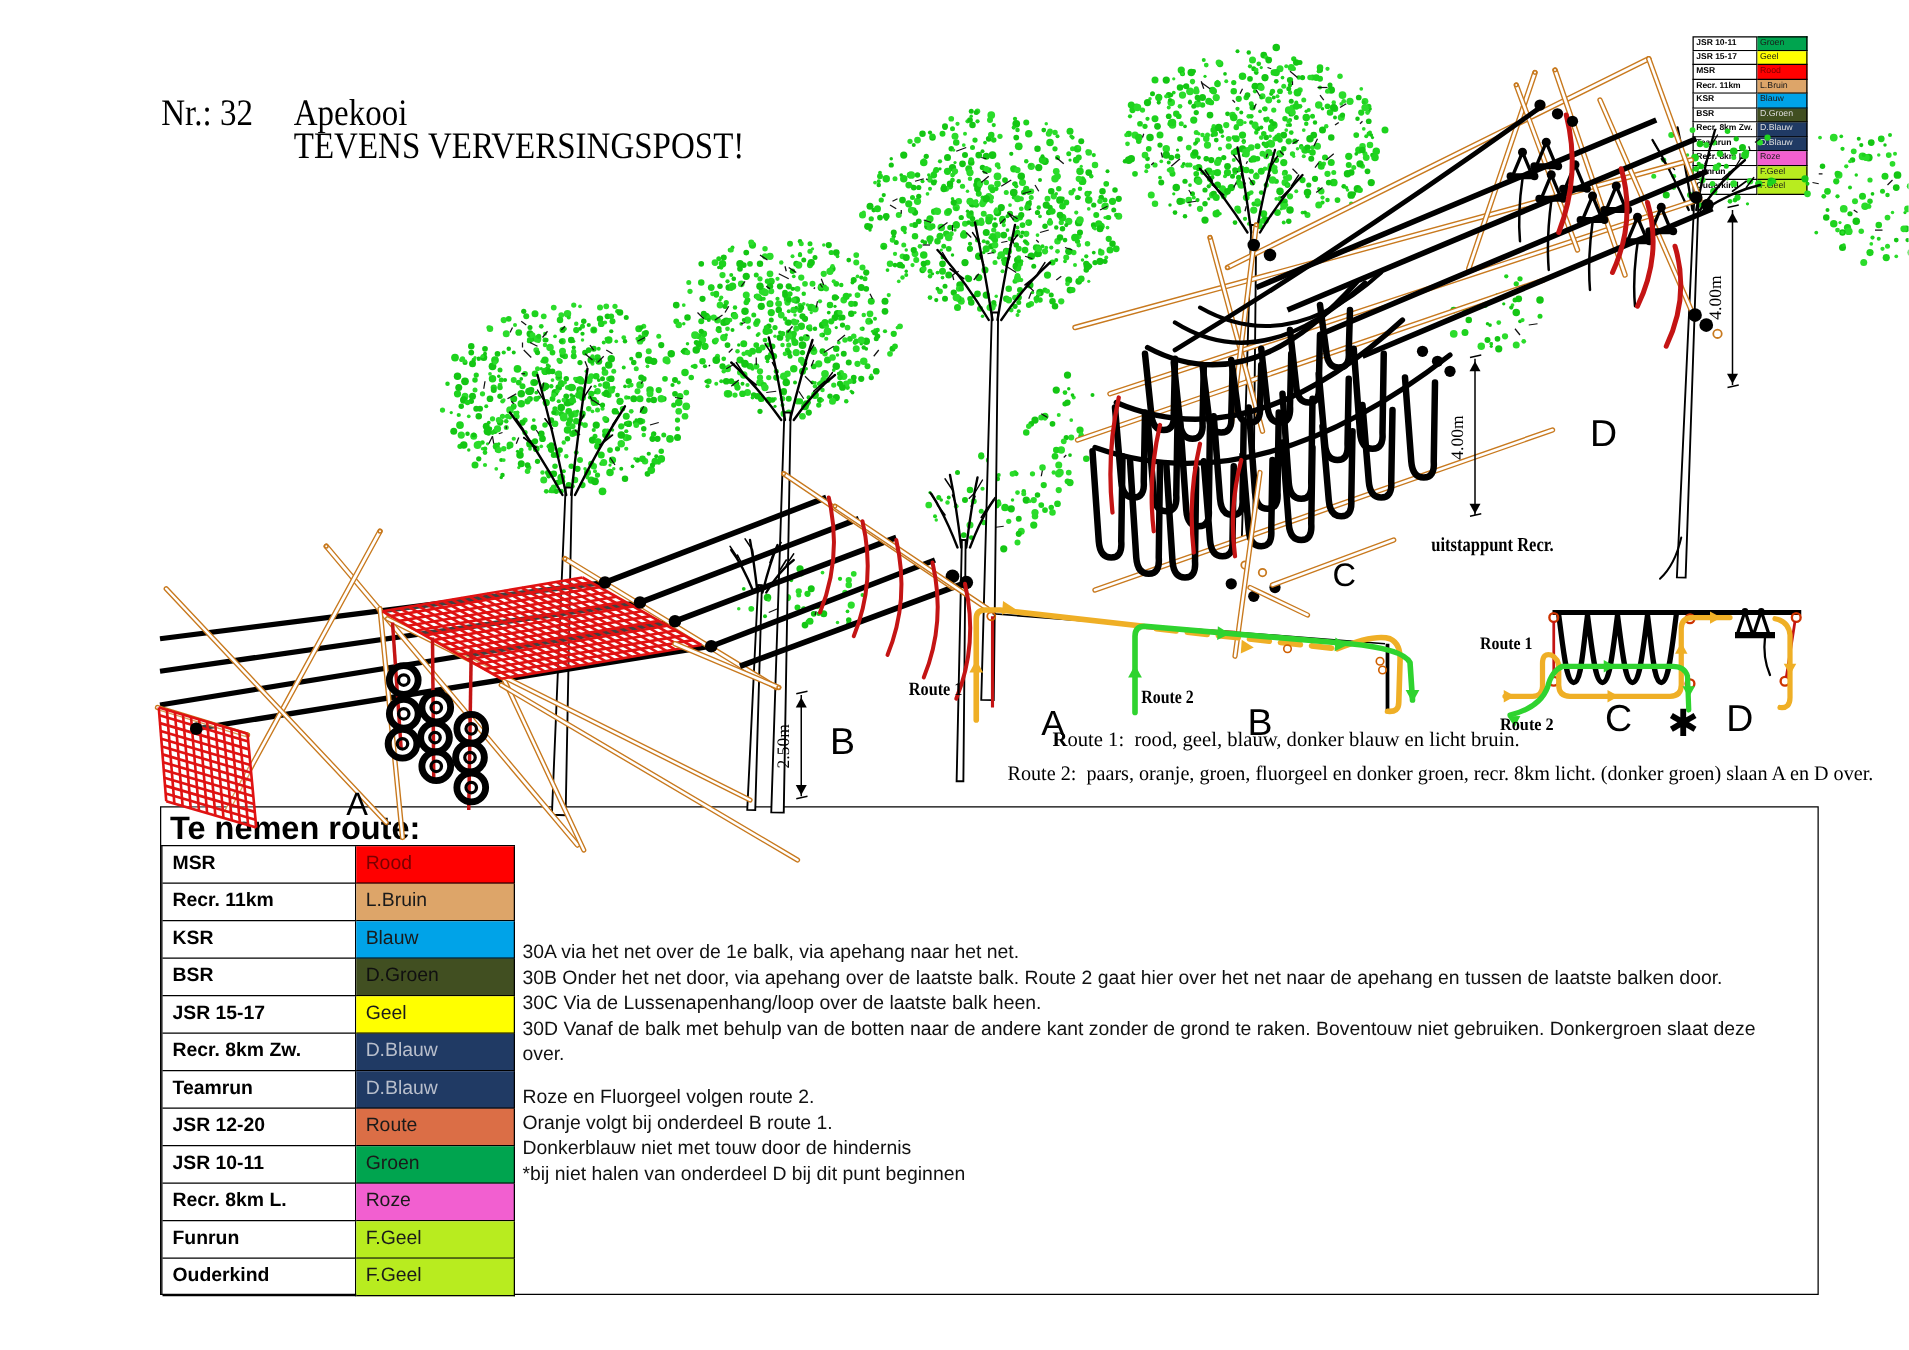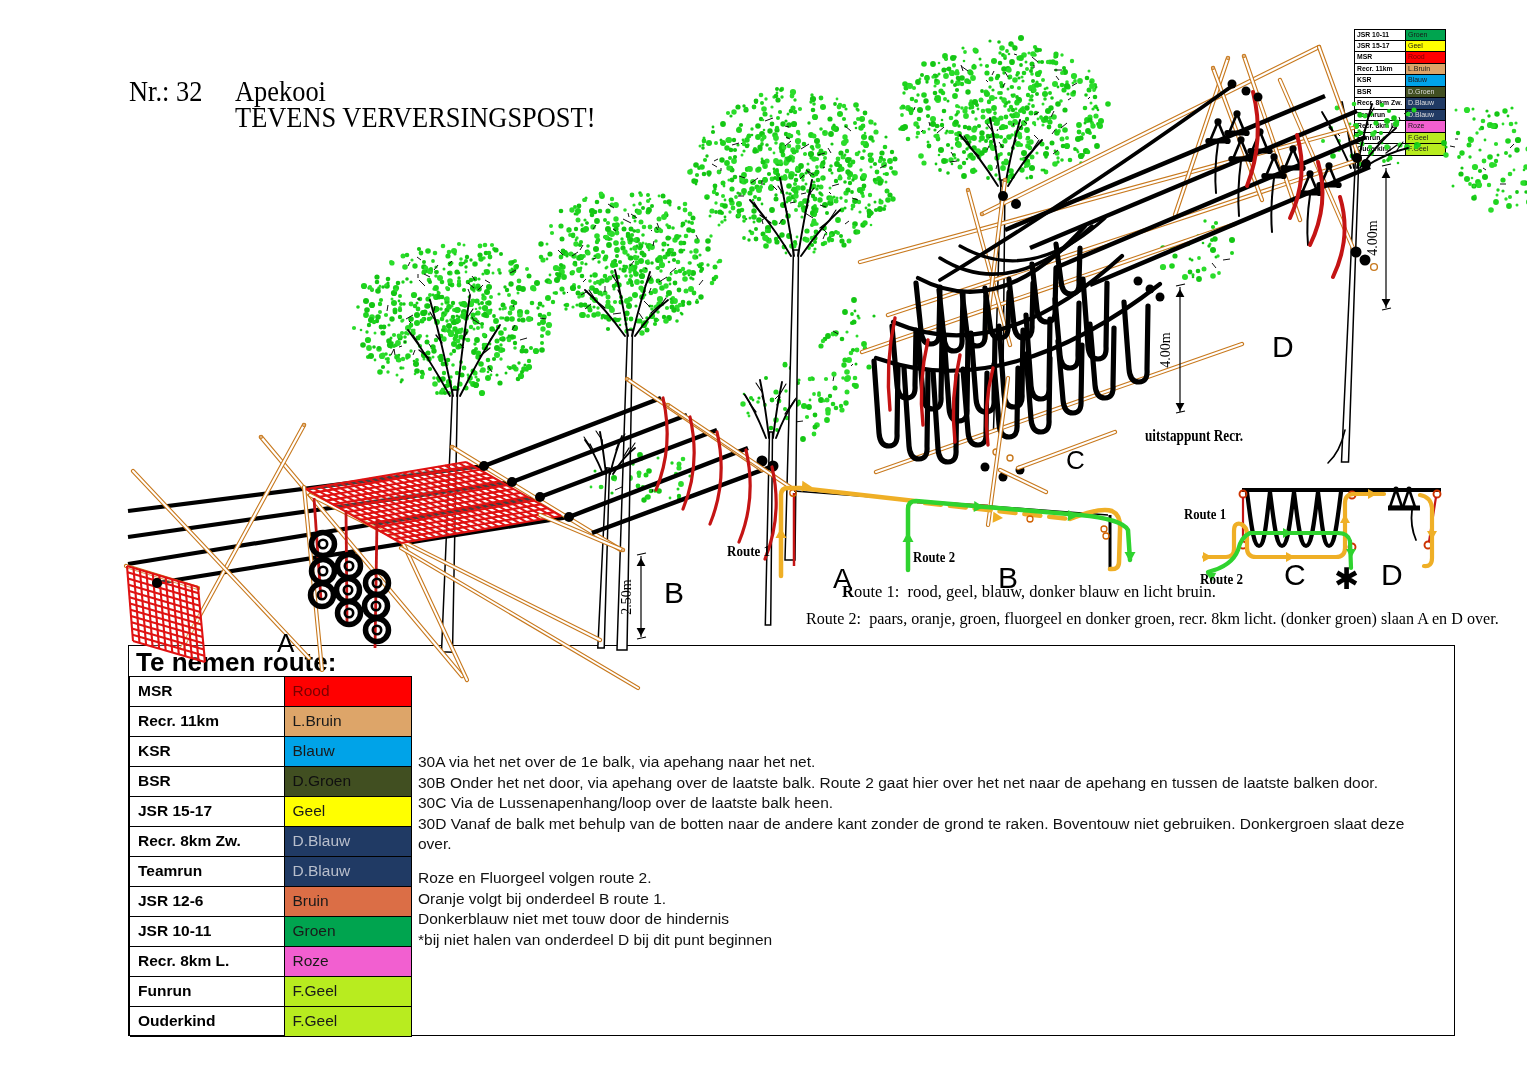--- a/index.html
+++ b/index.html
@@ -52,24 +52,24 @@
     <div style="position:absolute;left:154.5px;top:150px;width:127px;height:30px;background:#203A64;border-right:1.3px solid #000;border-bottom:1.3px solid #000;box-sizing:border-box">
       <span style="position:absolute;left:8px;top:5px;font-size:15.5px;color:#b9bfcc">D.Blauw</span>
     </div>
     <div style="position:absolute;left:0;top:180px;width:154.5px;height:30px;border-right:1.3px solid #000;border-bottom:1.3px solid #000;box-sizing:border-box">
       <span style="position:absolute;left:8px;top:5px;font-weight:bold;font-size:15.5px">Teamrun</span>
     </div>
     <div style="position:absolute;left:154.5px;top:180px;width:127px;height:30px;background:#203A64;border-right:1.3px solid #000;border-bottom:1.3px solid #000;box-sizing:border-box">
       <span style="position:absolute;left:8px;top:5px;font-size:15.5px;color:#b9bfcc">D.Blauw</span>
     </div>
     <div style="position:absolute;left:0;top:210px;width:154.5px;height:30px;border-right:1.3px solid #000;border-bottom:1.3px solid #000;box-sizing:border-box">
-      <span style="position:absolute;left:8px;top:5px;font-weight:bold;font-size:15.5px">JSR 12-6</span>
+      <span style="position:absolute;left:8px;top:5px;font-weight:bold;font-size:15.5px">JSR 12-20</span>
     </div>
     <div style="position:absolute;left:154.5px;top:210px;width:127px;height:30px;background:#DB6E46;border-right:1.3px solid #000;border-bottom:1.3px solid #000;box-sizing:border-box">
-      <span style="position:absolute;left:8px;top:5px;font-size:15.5px;color:#1a1a1a">Bruin</span>
+      <span style="position:absolute;left:8px;top:5px;font-size:15.5px;color:#1a1a1a">Route</span>
     </div>
     <div style="position:absolute;left:0;top:240px;width:154.5px;height:30px;border-right:1.3px solid #000;border-bottom:1.3px solid #000;box-sizing:border-box">
       <span style="position:absolute;left:8px;top:5px;font-weight:bold;font-size:15.5px">JSR 10-11</span>
     </div>
     <div style="position:absolute;left:154.5px;top:240px;width:127px;height:30px;background:#00A44F;border-right:1.3px solid #000;border-bottom:1.3px solid #000;box-sizing:border-box">
       <span style="position:absolute;left:8px;top:5px;font-size:15.5px;color:#1a1a1a">Groen</span>
     </div>
     <div style="position:absolute;left:0;top:270px;width:154.5px;height:30px;border-right:1.3px solid #000;border-bottom:1.3px solid #000;box-sizing:border-box">
       <span style="position:absolute;left:8px;top:5px;font-weight:bold;font-size:15.5px">Recr. 8km L.</span>
     </div>

